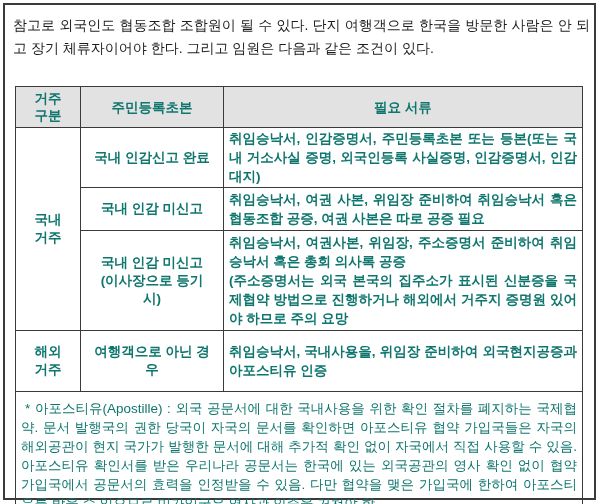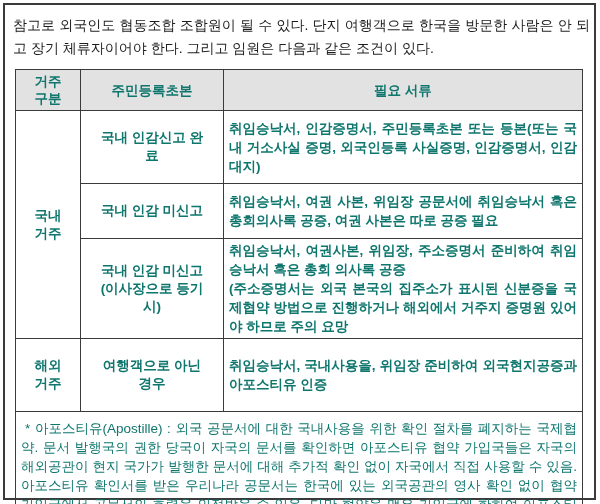--- a/index.html
+++ b/index.html
@@ -19,21 +19,21 @@
     position: absolute;
     left: 3px;
     top: 3px;
     width: 593px;
     height: 497px;
     box-sizing: border-box;
     border: 2px solid #3a3a3a;
     padding: 9px 7px 0 7px;
   }
   .intro {
-    margin: 0 1px 9px 1px;
+    margin: 0 1px 26px 1px;
     width: 577px;
     font-size: 14px;
     line-height: 23px;
     color: #1c1c1c;
     text-align: justify;
     font-weight: 500;
   }
   table.req {
     border-collapse: collapse;
     table-layout: fixed;
@@ -57,21 +57,21 @@
     height: 41px;
     padding: 2px;
     white-space: pre-wrap;
   }
   td.label {
     font-size: 13.5px;
     font-weight: 700;
     text-align: center;
     vertical-align: middle;
     line-height: 18px;
-    padding: 18px;
+    padding: 12px;
     white-space: pre-wrap;
   }
   td.docs {
     font-size: 13.5px;
     font-weight: 700;
     text-align: justify;
     vertical-align: middle;
     line-height: 19px;
     padding: 1px 5px;
     white-space: pre-wrap;
@@ -116,21 +116,21 @@
       </thead>
       <tbody>
         <tr class="r1">
           <td class="label" rowspan="3">국내
 거주</td>
           <td class="label">국내 인감신고 완료</td>
           <td class="docs">취임승낙서, 인감증명서, 주민등록초본 또는 등본(또는 국내 거소사실 증명, 외국인등록 사실증명, 인감증명서, 인감대지)</td>
         </tr>
         <tr class="r2">
           <td class="label">국내 인감 미신고</td>
-          <td class="docs">취임승낙서, 여권 사본, 위임장 공문서에 취임승낙서 혹은 총회의사록 공증, 여권 사본은 따로 공증 필요</td>
+          <td class="docs">취임승낙서, 여권 사본, 위임장 준비하여 취임승낙서 혹은 협동조합 공증, 여권 사본은 따로 공증 필요</td>
         </tr>
         <tr class="r3">
           <td class="label">국내 인감 미신고
 (이사장으로 등기 시)</td>
           <td class="docs">취임승낙서, 여권사본, 위임장, 주소증명서 준비하여 취임승낙서 혹은 총회 의사록 공증
 (주소증명서는 외국 본국의 집주소가 표시된 신분증을 국제협약 방법으로 진행하거나 해외에서 거주지 증명원 있어야 하므로 주의 요망</td>
         </tr>
         <tr class="r4">
           <td class="label">해외
 거주</td>

